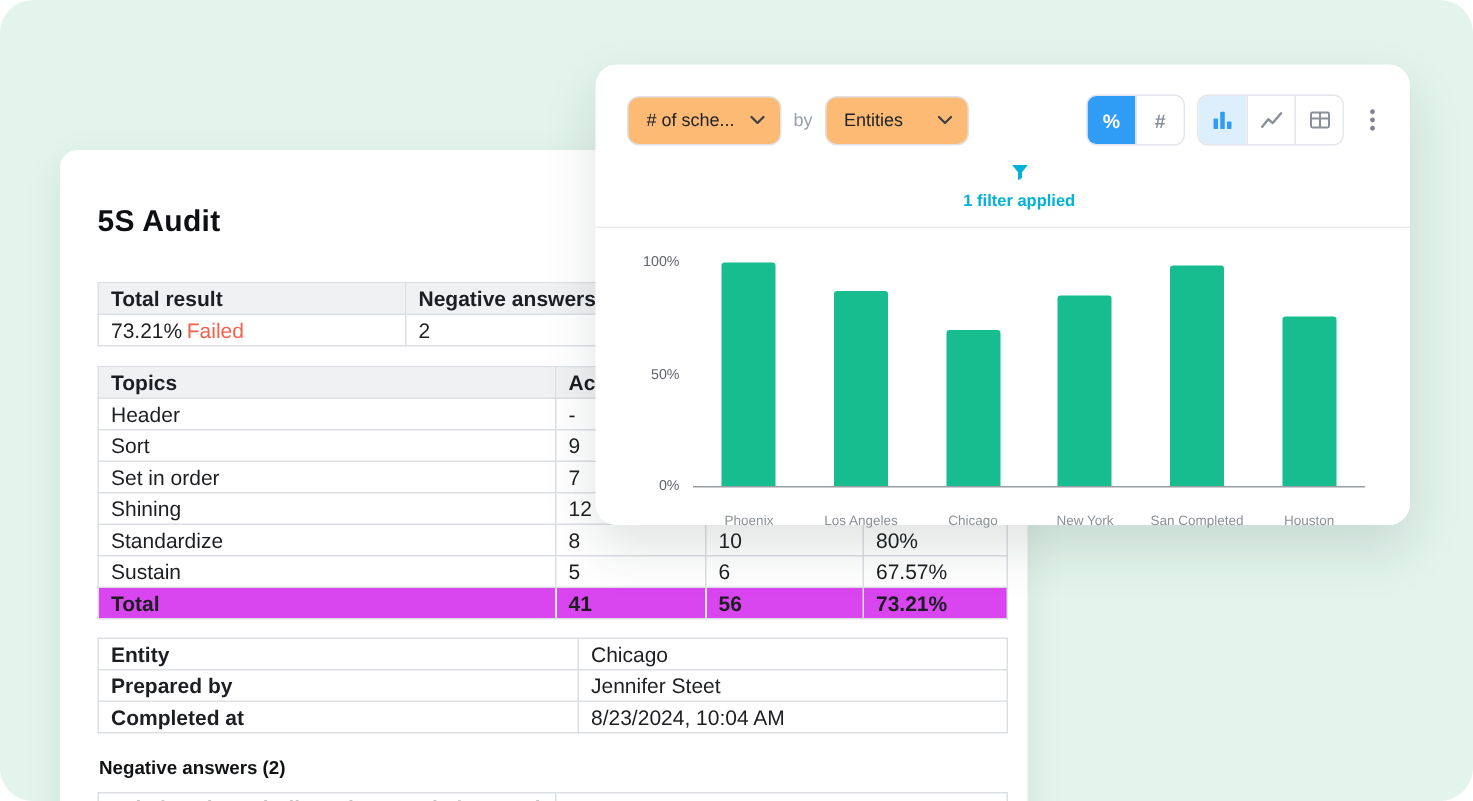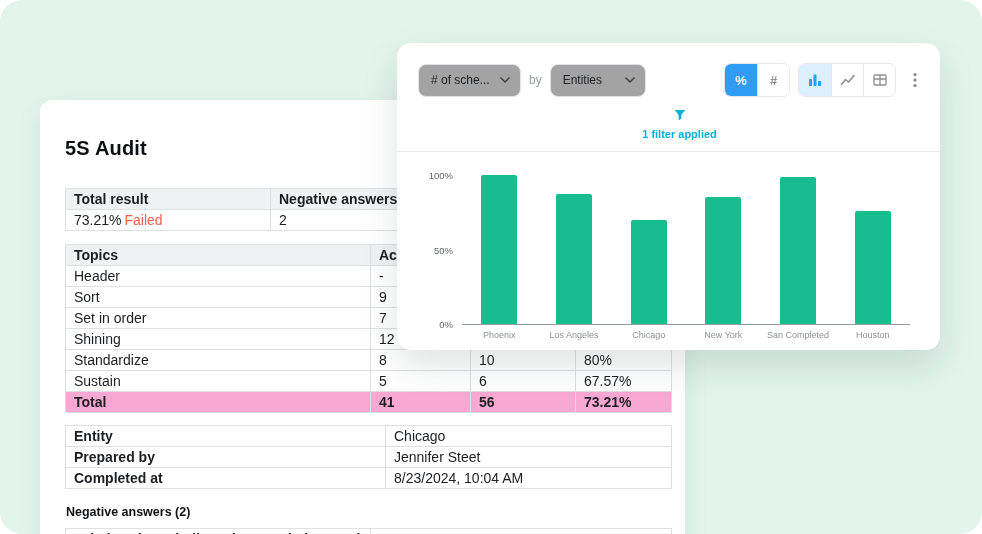--- a/index.html
+++ b/index.html
@@ -11,48 +11,48 @@
   
   .report-card { position: absolute; left: 40px; top: 100px; width: 645px; height: 520px; background: #fff; border-radius: 12px; box-shadow: 0 8px 26px rgba(20, 45, 35, 0.08); padding: 0 13px 0 25px; z-index: 1; }
   .report-title { margin-top: 37px; font-size: 20px; font-weight: 700; color: #0d0f12; letter-spacing: .2px; }
 
   .tbl { border-collapse: collapse; table-layout: fixed; width: 607px; font-size: 14px; color: #1c1e21; }
   .tbl th, .tbl td { border: 1px solid #dcdfe3; padding: 3px 8px; text-align: left; height: 21px; line-height: 13px; vertical-align: middle; overflow: hidden; white-space: nowrap; }
   .tbl thead th { background: #f0f1f3; font-weight: 700; }
   .summary-table { margin-top: 28px; }
   .topics-table { margin-top: 13px; padding-left: 47px; }
   .meta-table { margin-top: 12px; }
-  .total-row td { background: #f9a8d4; font-weight: 700; }
+  .total-row td { background: #d946ef; font-weight: 700; }
   .failed { color: var(--failed-red, #f2614e); margin-left: 3px; }
   .meta-label { font-weight: 700; }
   .neg-heading { margin: 16px 1px 9px; font-size: 12.5px; font-weight: 700; color: #101214; }
   .neg-question { font-weight: 700; }
 
   
   .chart-card { position: absolute; left: 397px; top: 43px; width: 543px; height: 307px; background: #fff; border-radius: 14px; box-shadow: 0 16px 36px rgba(20, 45, 35, 0.13); z-index: 2; }
   .toolbar { display: flex; align-items: center; padding: 20px 16px 0 21px; gap: 8px; }
-  .dropdown { display: flex; align-items: center; justify-content: space-between; gap: 8px; width: 103px; height: 33px; padding: 0 10px 0 12px; border: 1px solid #dfe3e8; border-radius: 8px; background: #a3a3a3; font-family: inherit; font-size: 12px; color: #202328; cursor: pointer; }
+  .dropdown { display: flex; align-items: center; justify-content: space-between; gap: 8px; width: 103px; height: 33px; padding: 0 10px 0 12px; border: 1px solid #dfe3e8; border-radius: 8px; background: #fdba74; font-family: inherit; font-size: 12px; color: #202328; cursor: pointer; }
   .dd2 { width: 96px; }
   .dd-label { overflow: hidden; white-space: nowrap; }
   .by { color: #9aa0a8; font-size: 12px; }
   .spacer { flex: 1; }
   .seg { display: flex; border: 1px solid #e3e6eb; border-radius: 7px; overflow: hidden; height: 34px; }
   .seg-btn { width: 32px; height: 32px; border: none; background: #fff; display: flex; align-items: center; justify-content: center; font-family: inherit; font-size: 13px; font-weight: 700; color: #8a8f98; cursor: pointer; padding: 0; }
   .seg-btn + .seg-btn { border-left: 1px solid #e3e6eb; }
   .solid-active { background: var(--active-blue, #2f9cf6); color: #fff; }
   .lite-active { background: var(--active-blue-bg, #ddeefd); color: var(--active-blue, #2f9cf6); }
   .kebab { background: none; border: none; color: #80858d; display: flex; align-items: center; justify-content: center; width: 18px; height: 32px; margin-left: 2px; cursor: pointer; }
   .filter-row { display: flex; align-items: center; gap: 7px; margin: 12px 0 0 22px; color: var(--filter-teal, #00b2d6); font-size: 11px; font-weight: 700; cursor: pointer; flex-direction: column; }
   .divider { height: 1px; background: #ececee; margin-top: 11px; }
 
   .plot-wrap { position: relative; margin: 23px 30px 0 65px; height: 150px; border-bottom: 1px solid #989ca3; }
   .plot { display: flex; align-items: flex-end; height: 100%; }
   .slot { flex: 1; position: relative; height: 100%; display: flex; align-items: flex-end; justify-content: center; }
   .bar { width: 36px; border-radius: 2px 2px 0 0; }
-  .xlabel { position: absolute; top: 100%; margin-top: 6px; left: 50%; transform: translateX(-50%); font-size: 9px; color: #8b9097; white-space: nowrap; }
+  .xlabel { position: absolute; top: 100%; margin-top: 18px; left: 50%; transform: translateX(-50%); font-size: 9px; color: #8b9097; white-space: nowrap; }
   .ytick { position: absolute; right: calc(100% + 9px); transform: translateY(50%); font-size: 9.5px; color: #5f646b; }
 </style>
 </head>
 <body>
 
 <div class="canvas">
 
   <section class="report-card">
     <h1 class="report-title">5S Audit</h1>
 

